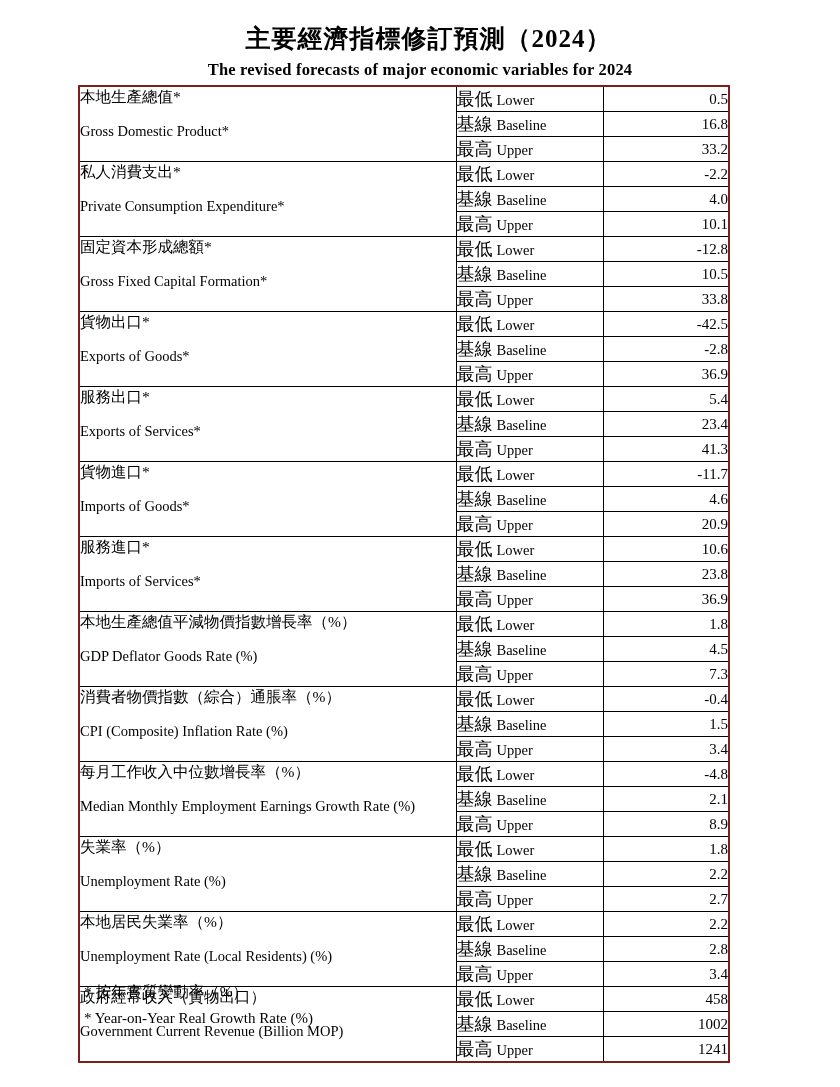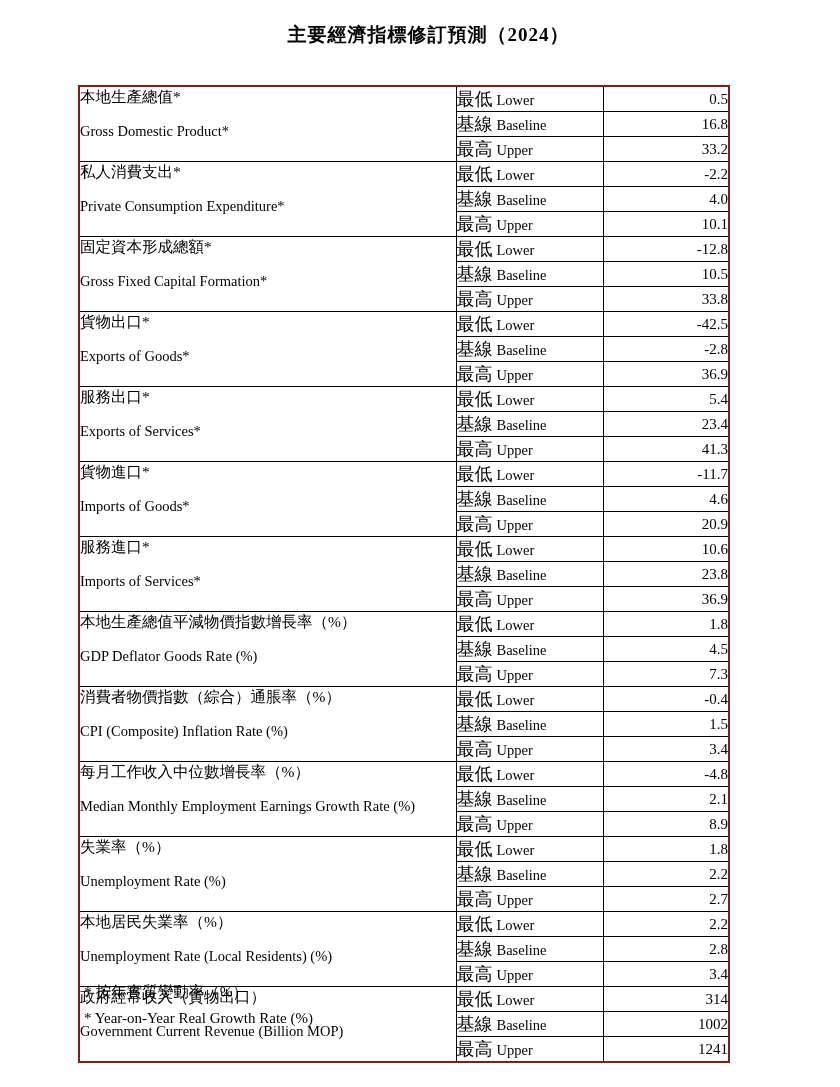--- a/index.html
+++ b/index.html
@@ -6,21 +6,21 @@
   .page {
     position: relative;
     width: 840px;
     height: 1087px;
     background: #ffffff;
     color: #000000;
     font-family: "Liberation Serif", "DejaVu Serif", serif;
     overflow: hidden;
   }
   .title-block { position: absolute; top: 22px; left: 0; width: 100%; text-align: center; }
-  .title-zh { font-size: 19px; font-weight: 600; letter-spacing: 1px; padding-left: 17px; }
+  .title-zh { font-size: 25px; font-weight: 600; letter-spacing: 1px; padding-left: 17px; }
   .title-en { font-size: 16.5px; font-weight: bold; margin-top: 5px; letter-spacing: 0.2px; }
 
   table.forecast {
     position: absolute;
     left: 78px;
     top: 85px;
     width: 650px;
     border-collapse: collapse;
     table-layout: fixed;
     border: 2px solid #7f1d1d;
@@ -60,20 +60,21 @@
   .footnote-zh { font-size: 15.5px; line-height: 20px; }
   .footnote-en { font-size: 15px; line-height: 20px; margin-top: 6px; }
 </style>
 </head>
 <body>
 
 <div class="page">
 
   <div class="title-block">
     <div class="title-zh">主要經濟指標修訂預測（2024）</div>
+    <div class="title-en">The revised forecasts of major economic variables for 2024</div>
   </div>
 
   <table class="forecast">
     <colgroup>
       <col class="c1">
       <col class="c2">
       <col class="c3">
     </colgroup>
     <tbody>
         <tr>
@@ -267,21 +268,21 @@
         <tr>
           <td class="bound-cell"><span class="bound-zh">最高</span> <span class="bound-en">Upper</span></td>
           <td class="value-cell">3.4</td>
         </tr>
         <tr>
           <td class="label-cell" rowspan="3">
             <div class="label-zh">政府經常收入（貨物出口）</div>
             <div class="label-en">Government Current Revenue (Billion MOP)</div>
           </td>
           <td class="bound-cell"><span class="bound-zh">最低</span> <span class="bound-en">Lower</span></td>
-          <td class="value-cell">314</td>
+          <td class="value-cell">458</td>
         </tr>
         <tr>
           <td class="bound-cell"><span class="bound-zh">基線</span> <span class="bound-en">Baseline</span></td>
           <td class="value-cell">1002</td>
         </tr>
         <tr>
           <td class="bound-cell"><span class="bound-zh">最高</span> <span class="bound-en">Upper</span></td>
           <td class="value-cell">1241</td>
         </tr>
       </tbody>

